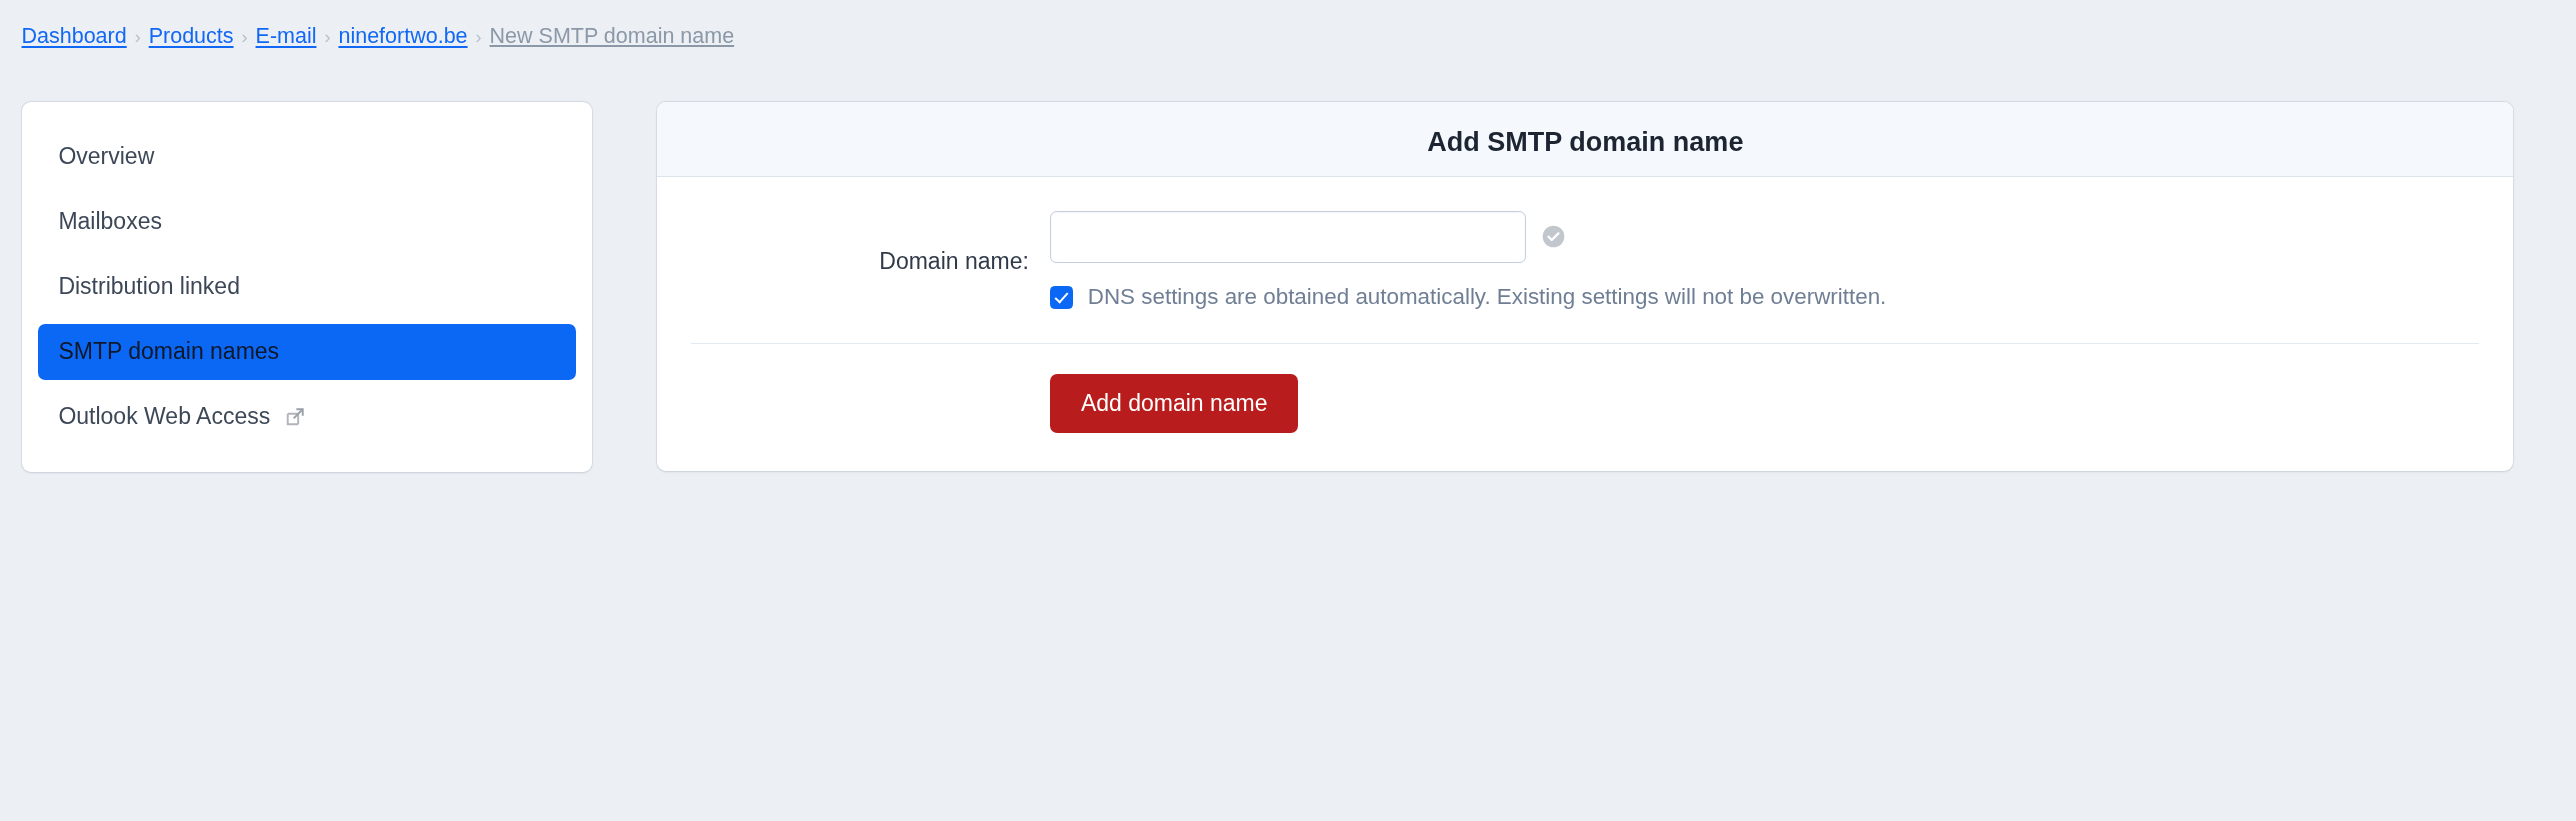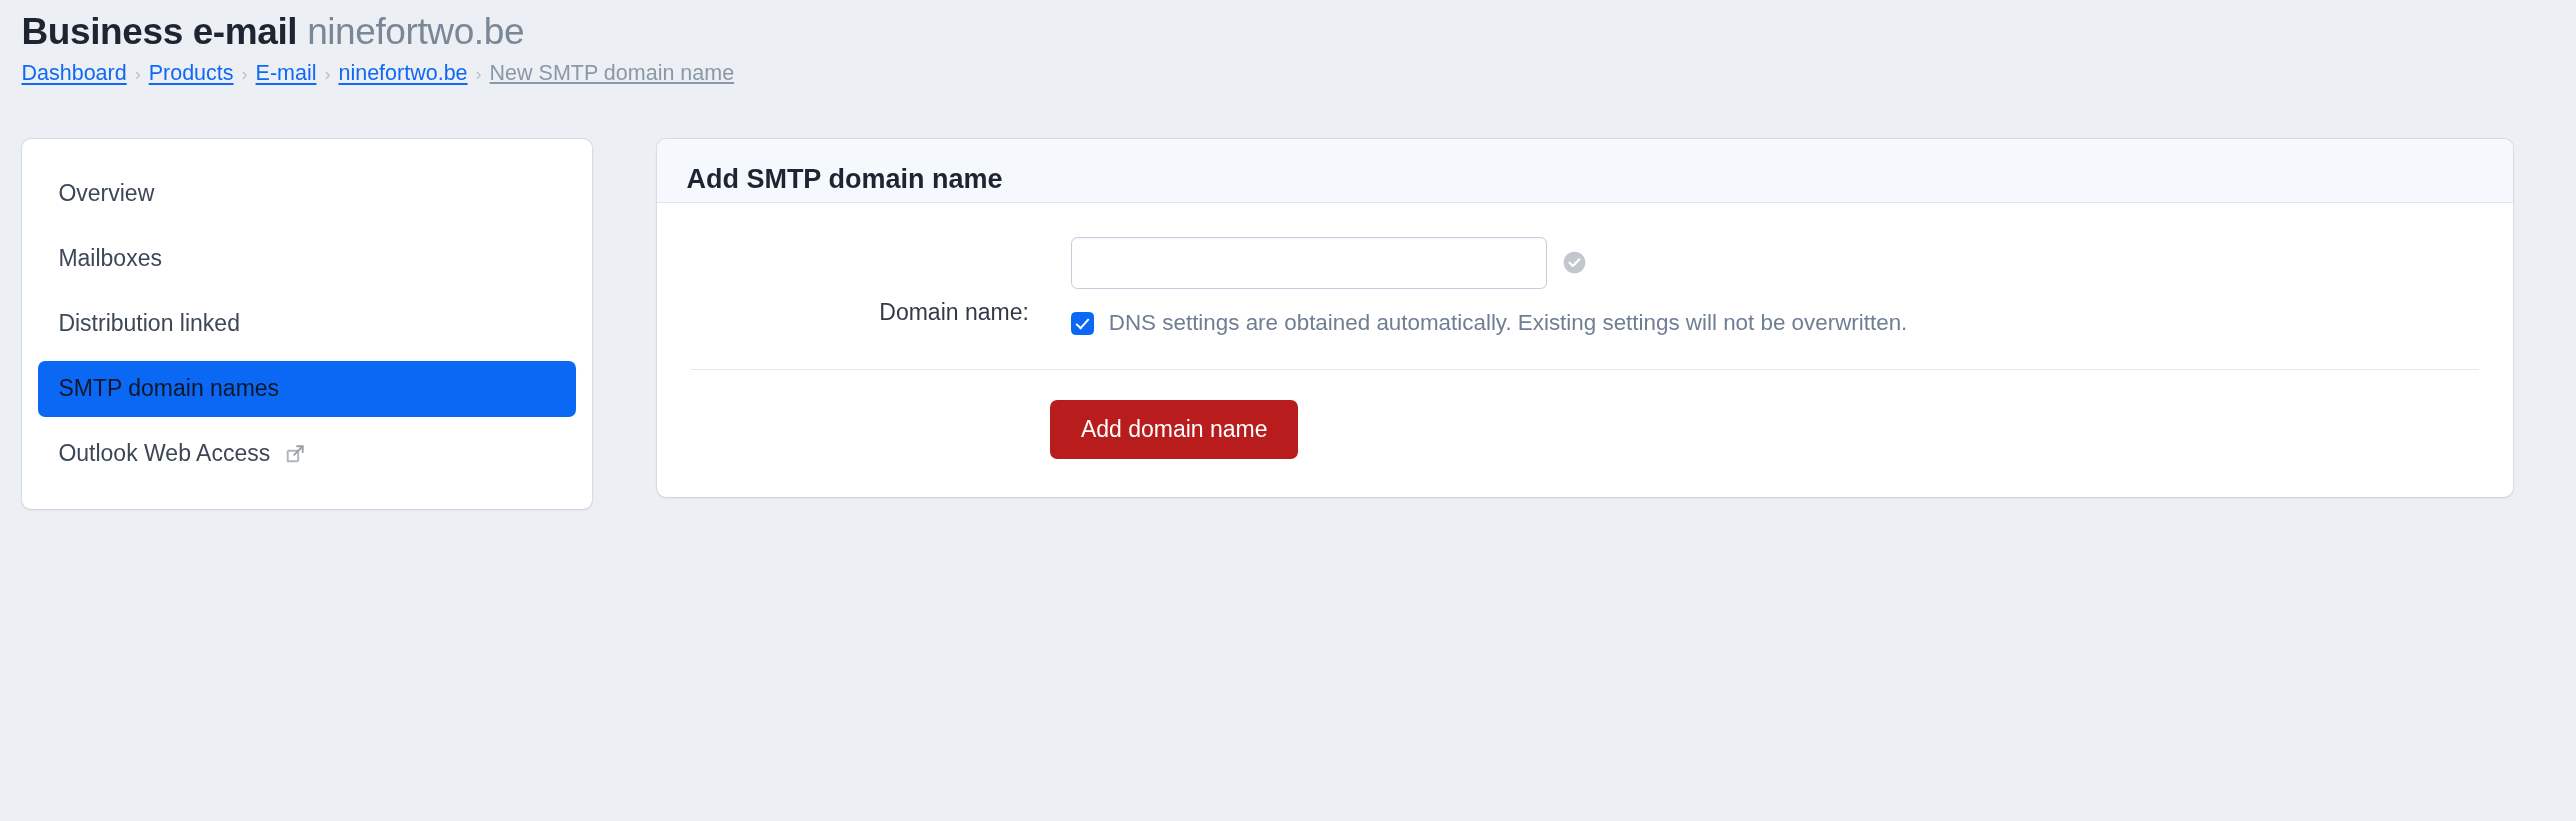--- a/index.html
+++ b/index.html
@@ -108,37 +108,37 @@
     width: 1856px;
     background: #ffffff;
     border-radius: 9px;
     box-shadow: 0 0.9px 2.7px rgba(30, 45, 70, 0.10), 0 0 0 0.9px rgba(205, 215, 228, 0.55);
     box-sizing: border-box;
     overflow: hidden;
   }
   .card-header {
     background: #f5f8fc;
     border-bottom: 0.9px solid #dde4ee;
-    padding: 27px 29px 9px 29px;
+    padding: 27px 29px 20px 29px;
+    text-align: center;
   }
   .card-header-title {
     font-size: 27px;
     font-weight: 700;
     color: #1d2532;
     line-height: 1;
     margin: 0;
   }
   .card-body {
     padding: 34px 34px 38px 34px;
   }
 
   .form-row {
     display: flex;
-    align-items: flex-end;
-    gap: 21px;
+    align-items: center;
   }
   .form-label {
     width: 359px;
     text-align: right;
     padding-right: 21.5px;
     box-sizing: border-box;
     font-size: 23px;
     color: #303a49;
     line-height: 50px;
   }
@@ -235,24 +235,20 @@
     height: 59px;
     padding: 0 30.5px;
     cursor: pointer;
     line-height: 59px;
   }
 </style>
 </head>
 <body>
 
 <div class="page-header">
-  <h1 class="page-title">
-    <span class="title-strong">Business e-mail</span>
-    <span class="title-light">ninefortwo.be</span>
-  </h1>
 
   <nav class="breadcrumb">
     <a href="#">Dashboard</a>
     <span class="crumb-sep">›</span>
     <a href="#">Products</a>
     <span class="crumb-sep">›</span>
     <a href="#">E-mail</a>
     <span class="crumb-sep">›</span>
     <a href="#">ninefortwo.be</a>
     <span class="crumb-sep">›</span>

